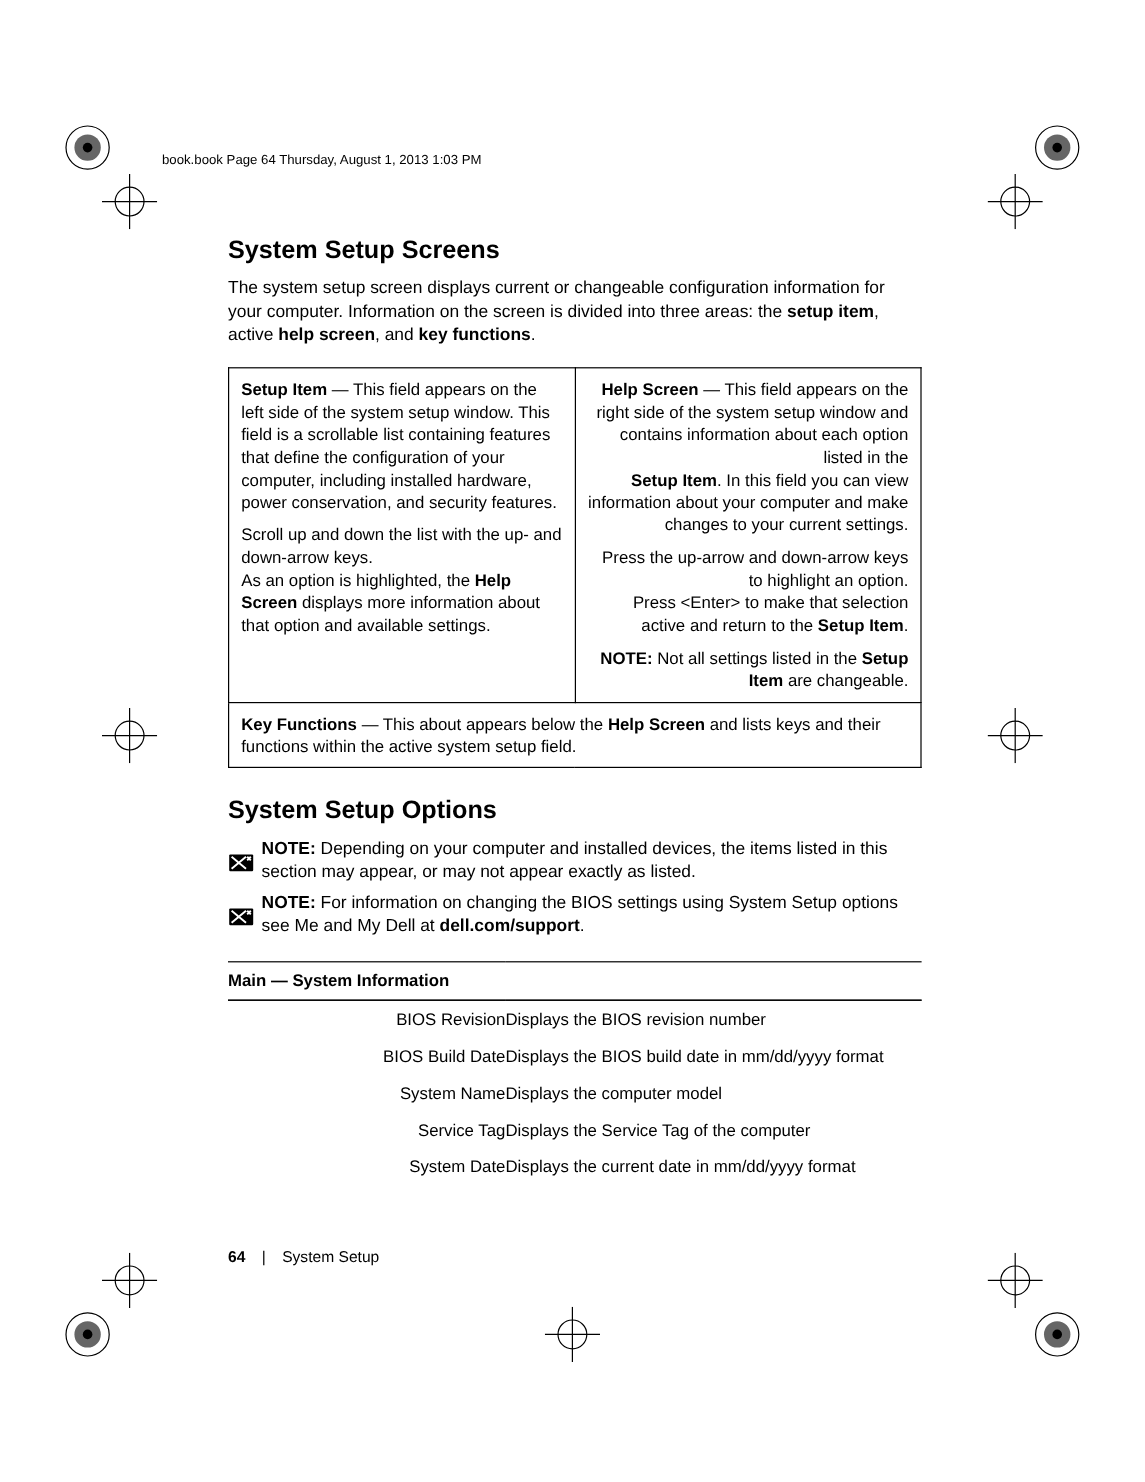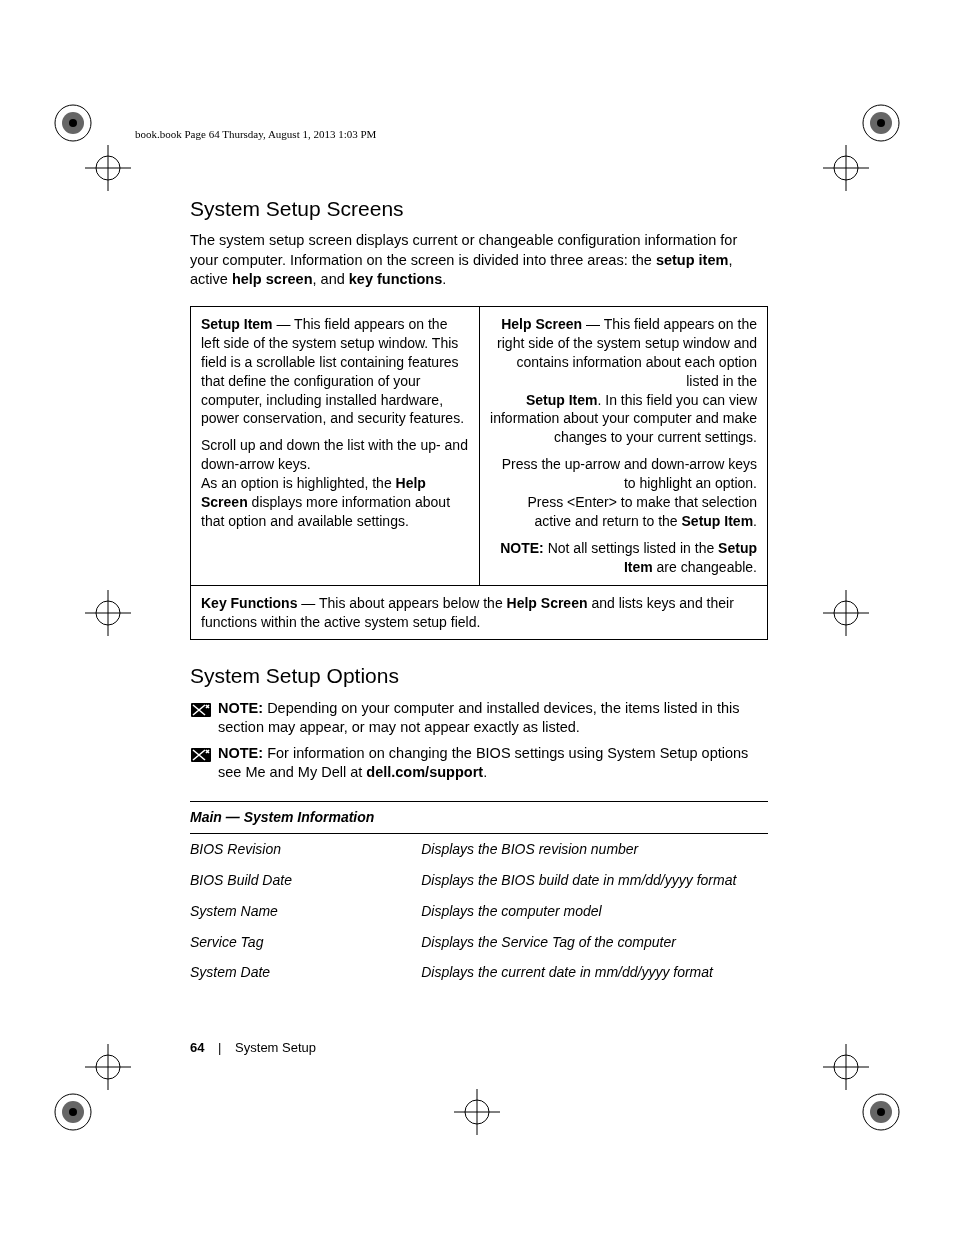--- a/index.html
+++ b/index.html
@@ -10,82 +10,81 @@
     color: #000;
     width: 954px;
     height: 1235px;
     position: relative;
   }
   .header-line {
     position: absolute;
     left: 135px;
     top: 128px;
     font-size: 11px;
-    font-family: Liberation Serif, serif;
+    font-family: Liberation Sans, sans-serif;
   }
   .content {
     position: absolute;
     left: 190px;
     top: 195px;
     width: 578px;
     font-size: 14.5px;
     line-height: 1.35;
   }
   h2 {
     font-size: 21px;
-    font-weight: 400;
+    font-weight: 700;
     margin: 0 0 8px 0;
   }
   .intro p { margin: 0 0 4px 0; }
   b { font-weight: 700; }
   table.box {
     border-collapse: collapse;
     width: 100%;
     margin-top: 16px;
   }
   table.box td {
     border: 1px solid #000;
     padding: 8px 10px;
     vertical-align: top;
     font-size: 14px;
     line-height: 1.35;
   }
   table.box td .pblock { margin-bottom: 8px; }
   table.box td .pblock:last-child { margin-bottom: 0; }
   .note-row {
     display: flex;
-    align-items: flex-start;
+    align-items: center;
     margin: 6px 0;
   }
   .note-icon {
     flex: 0 0 22px;
     height: 18px;
     margin-right: 6px;
     margin-top: 2px;
   }
   .note-text { flex: 1; }
   .info-table {
     width: 100%;
     border-collapse: collapse;
     margin-top: 18px;
     font-size: 14px;
-    font-style: italic;
   }
   .info-table th {
     text-align: left;
     font-weight: 700;
     border-top: 1px solid #000;
     border-bottom: 1px solid #000;
     padding: 6px 0;
   }
   .info-table td {
     padding: 6px 0;
     vertical-align: top;
   }
-  .info-table td.col1 { width: 40%; }
+  .info-table td.col1 { width: 40%; text-align: right; }
   .info-table td.col2 { width: 60%; margin-left: 17px; }
   .footer {
     position: absolute;
     left: 190px;
     top: 1040px;
     font-size: 13px;
   }
   .footer b { font-weight: 700; }
   .sep { margin: 0 10px; }
   

